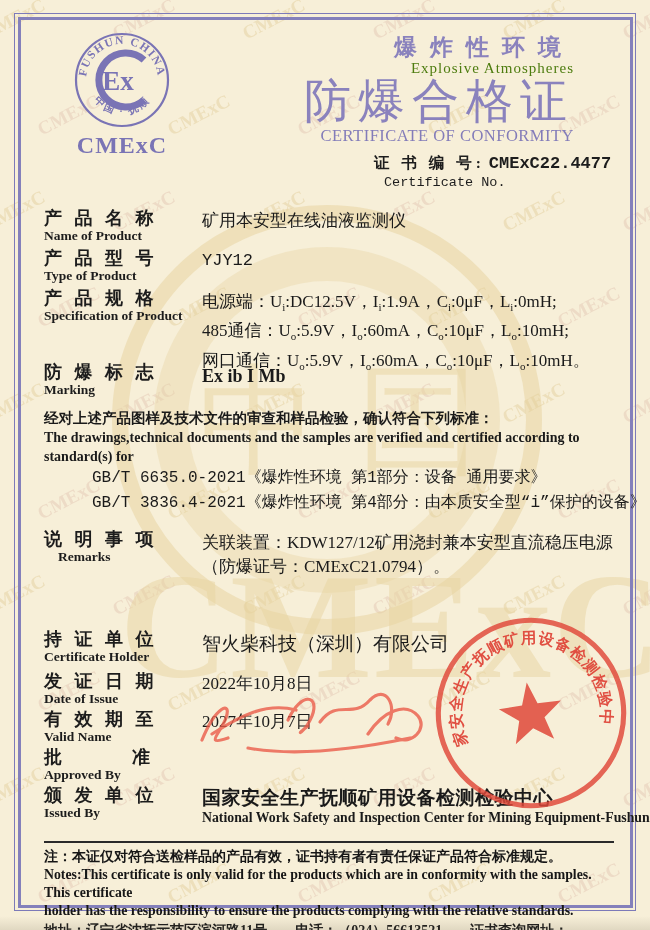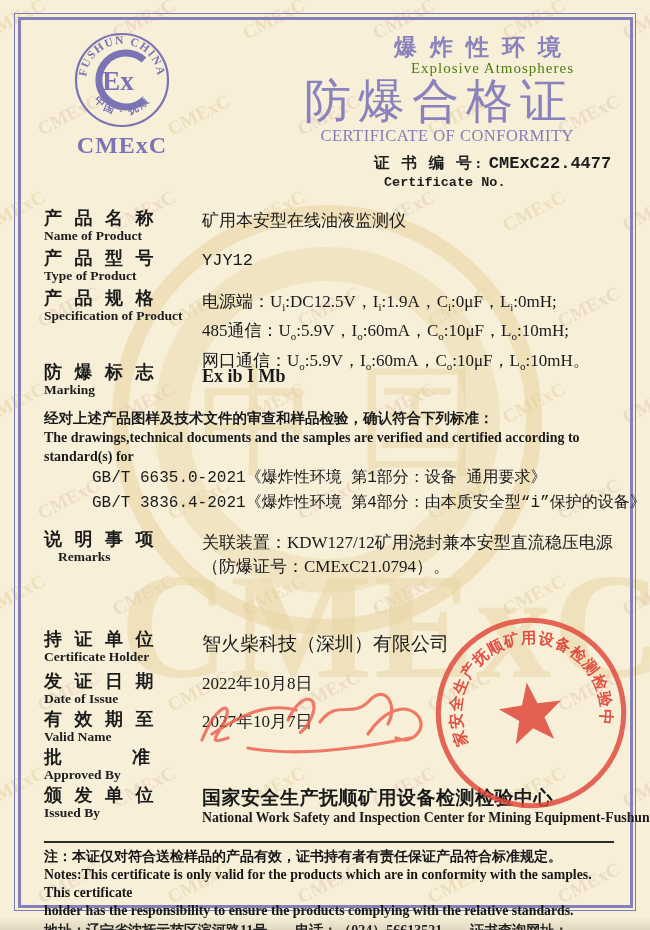--- a/index.html
+++ b/index.html
@@ -39,21 +39,21 @@
   .t-cn-small { font-size:23px; font-weight:bold; letter-spacing:13px; text-indent:13px; margin-top:2px; }
   .t-en-small { font-size:15px; margin-top:-3px; letter-spacing:1px; color:#4d7c0f; }
   .t-cn-large { font-size:47px; letter-spacing:7px; text-indent:7px; line-height:1.05; color:#8a82bd; }
   .t-en-large { font-size:16.5px; letter-spacing:0.5px; color:#837cb9; margin-top:0px; }
 
   .mono { font-family:"Liberation Mono","DejaVu Sans Mono",monospace; }
 
   .certno { margin:4px 0 0 330px; height:36px; line-height:1.15; }
   .certno .lbl-cn { font-weight:bold; font-size:15.5px; letter-spacing:4px; color:#1d1d1d; }
   .certno .val { font-weight:bold; font-size:17px; color:#1d1d1d; }
-  .certno .lbl-en { font-weight:bold; font-size:13.5px; margin-left:10px; color:#1d1d1d; }
+  .certno .lbl-en { font-weight:normal; font-size:13.5px; margin-left:10px; color:#1d1d1d; }
 
   .row { display:flex; align-items:flex-start; }
   .lblcol { width:158px; flex:0 0 auto; line-height:1.05; }
   .lbl-cn { font-weight:bold; font-size:18px; color:#1c1c1c; letter-spacing:4px; white-space:nowrap; }
   .lbl-en { font-weight:bold; font-size:13.5px; color:#1c1c1c; margin-top:1px; white-space:nowrap; }
   .valcol { flex:1; font-size:17px; color:#1a1a1a; line-height:1.35; padding-top:1px; }
   .valcol sub { font-size:11px; }
 
   .r-name { height:40px; margin-top:19px; }
   .r-type { height:40px; }

